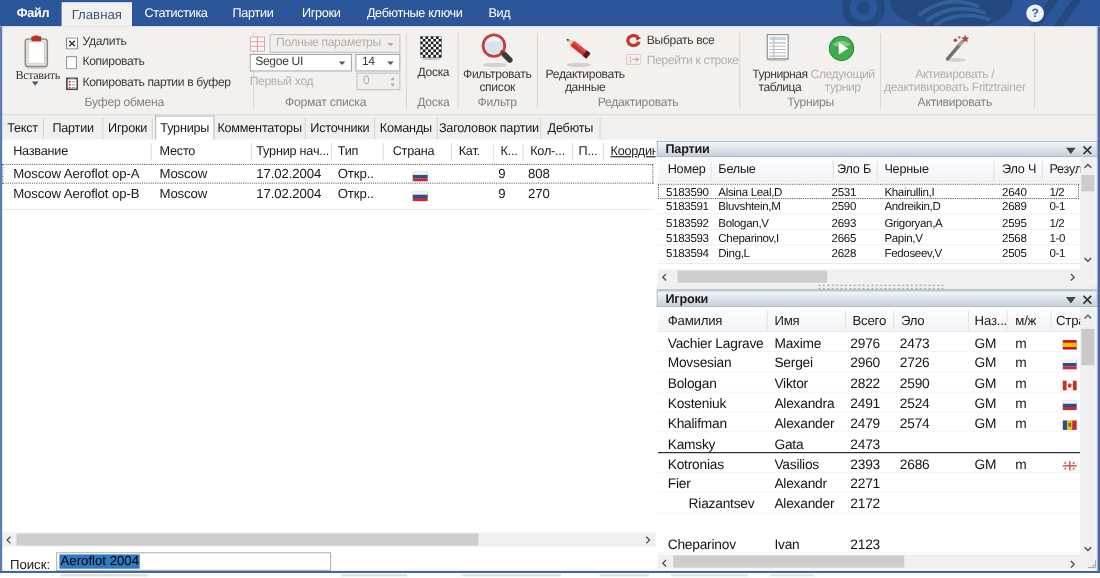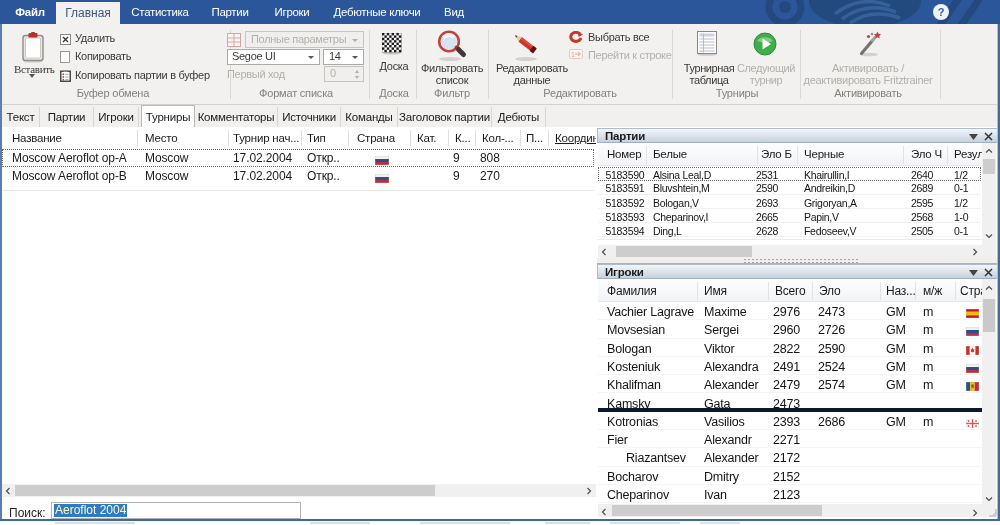--- a/index.html
+++ b/index.html
@@ -314,21 +314,21 @@
 <svg class="abs" style="left:4px;top:487px" width="8" height="8">
     <path d="M5.5 1 L2.5 4 L5.5 7" stroke="#4d4d4d" stroke-width="1.2" fill="none"></path>
   </svg>
 <svg class="abs" style="left:585px;top:487px" width="8" height="8">
     <path d="M2.5 1 L5.5 4 L2.5 7" stroke="#4d4d4d" stroke-width="1.2" fill="none"></path>
   </svg>
 
 <div class="abs" style="left:2px;top:497px;width:594px;height:22px;background:#fff;"></div>
 <div class="abs" style="left:9px;top:506px;font-size:12px;color:#222;">Поиск:</div>
 <div class="abs" style="left:51px;top:502px;width:250px;height:17px;background:#fff;border:1px solid #b4b2af;">
-  <div class="abs" style="left:2px;top:1px;height:13px;background:#2e7ac5;color:#fef9c3;font-size:12px;line-height:13px;padding:0 1px;">Aeroflot 2004</div>
+  <div class="abs" style="left:2px;top:1px;height:13px;background:#2e7ac5;color:#000000;font-size:12px;line-height:13px;padding:0 1px;">Aeroflot 2004</div>
 </div>
 
 <div class="panelhdr" style="left:597px;top:128px;width:401px;">
   <div class="phtitle">Партии</div>
   <svg class="abs" style="left:371px;top:5px" width="9" height="6">
       <path d="M0 0 H9 L4.5 6 Z" fill="#444"></path>
     </svg>
   <svg class="abs" style="left:386px;top:3px" width="9" height="9">
       <path d="M1 1 L8 8 M8 1 L1 8" stroke="#333" stroke-width="1.5"></path>
     </svg>
@@ -502,21 +502,21 @@
       <span style="left:288px;top:3px;">GM</span>
       <span style="left:325px;top:3px;">m</span>
       <span class="flag" style="left:368px;top:5px;"><svg width="13" height="9">
           <rect width="4.3" height="9" fill="#2a4f8f"></rect>
           <rect x="4.3" width="4.4" height="9" fill="#f1bf00"></rect>
           <rect x="8.7" width="4.3" height="9" fill="#c6293a"></rect>
           <rect x="5.3" y="2.5" width="2.4" height="3.3" fill="#8a5a2a"></rect>
           <rect width="13" height="9" fill="none" stroke="#bbb" stroke-width="0.5"></rect>
         </svg></span>
     </div>
-<div class="grow" style="left:0;top:91.5px;width:384px;height:18.3px;border-bottom:4px solid #0f172a;">
+<div class="grow" style="left:0;top:91.5px;width:384px;height:18.3px;border-bottom:1px solid #0f172a;">
       <span style="left:9px;top:3px;">Kamsky</span>
       <span style="left:106px;top:3px;">Gata</span>
       <span style="left:175px;top:3px;">2473</span>
     </div>
 <div class="grow" style="left:0;top:109.8px;width:384px;height:18.3px;border-bottom:1px solid #f5f5f5;">
       <span style="left:9px;top:3px;">Kotronias</span>
       <span style="left:106px;top:3px;">Vasilios</span>
       <span style="left:175px;top:3px;">2393</span>
       <span style="left:220px;top:3px;">2686</span>
       <span style="left:288px;top:3px;">GM</span>
@@ -532,25 +532,20 @@
 <div class="grow" style="left:0;top:128.1px;width:384px;height:18.3px;border-bottom:1px solid #f5f5f5;">
       <span style="left:9px;top:3px;">Fier</span>
       <span style="left:106px;top:3px;">Alexandr</span>
       <span style="left:175px;top:3px;">2271</span>
     </div>
 <div class="grow" style="left:0;top:146.4px;width:384px;height:18.3px;border-bottom:1px solid #f5f5f5;">
       <span style="left:9px;top:3px;margin-left:19px;">Riazantsev</span>
       <span style="left:106px;top:3px;">Alexander</span>
       <span style="left:175px;top:3px;">2172</span>
     </div>
-<div class="grow" style="left:0;top:164.7px;width:384px;height:18.3px;border-bottom:1px solid #f5f5f5;">
-      <span style="left:9px;top:3px;">Bocharov</span>
-      <span style="left:106px;top:3px;">Dmitry</span>
-      <span style="left:175px;top:3px;">2152</span>
-    </div>
 <div class="grow" style="left:0;top:183.0px;width:384px;height:18.3px;border-bottom:1px solid #f5f5f5;">
       <span style="left:9px;top:3px;">Cheparinov</span>
       <span style="left:106px;top:3px;">Ivan</span>
       <span style="left:175px;top:3px;">2123</span>
     </div>
 </div>
 
 <div class="sb" style="left:982px;top:279px;width:14px;height:225px;"></div>
 <svg class="abs" style="left:985px;top:284px" width="8" height="8">
     <path d="M1 5.5 L4 2.5 L7 5.5" stroke="#4d4d4d" stroke-width="1.2" fill="none"></path>

